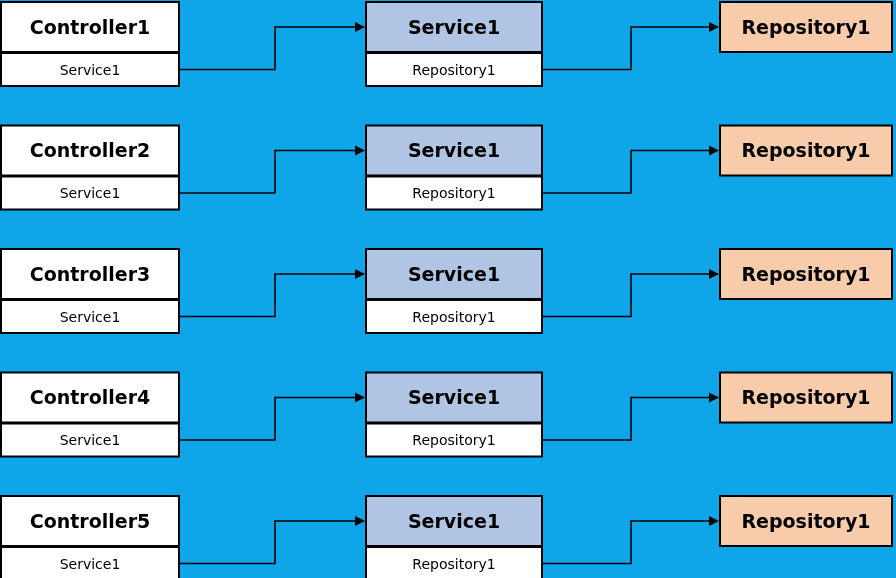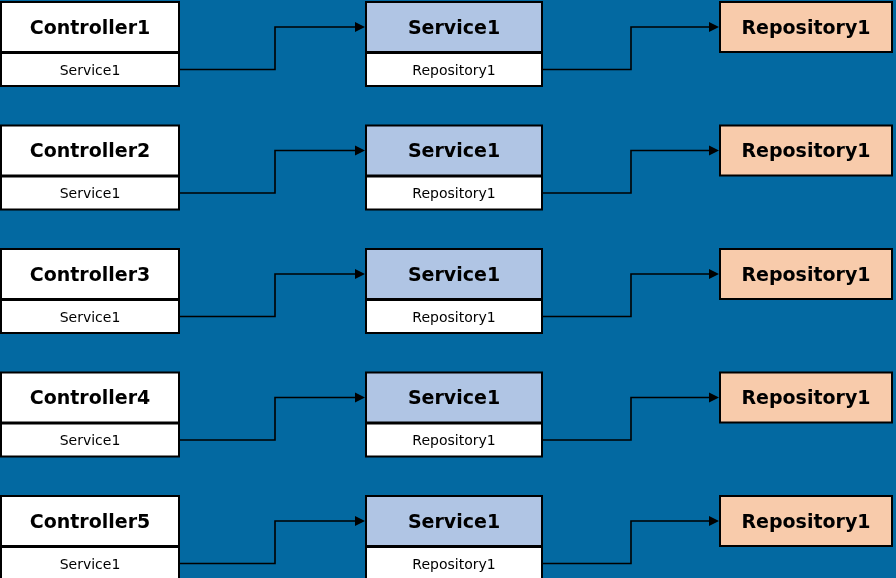--- a/index.html
+++ b/index.html
@@ -10,21 +10,21 @@
   body {
     font-family: "DejaVu Sans", sans-serif;
     width: 896px;
     height: 578px;
     overflow: hidden;
   }
   #diagram-root {
     position: relative;
     width: 896px;
     height: 578px;
-    background: #0369a1;
+    background: #0ea5e9;
   }
   svg.diagram {
     display: block;
     width: 896px;
     height: 578px;
   }
   .box-rect {
     stroke: #000000;
     stroke-width: 2;
   }

